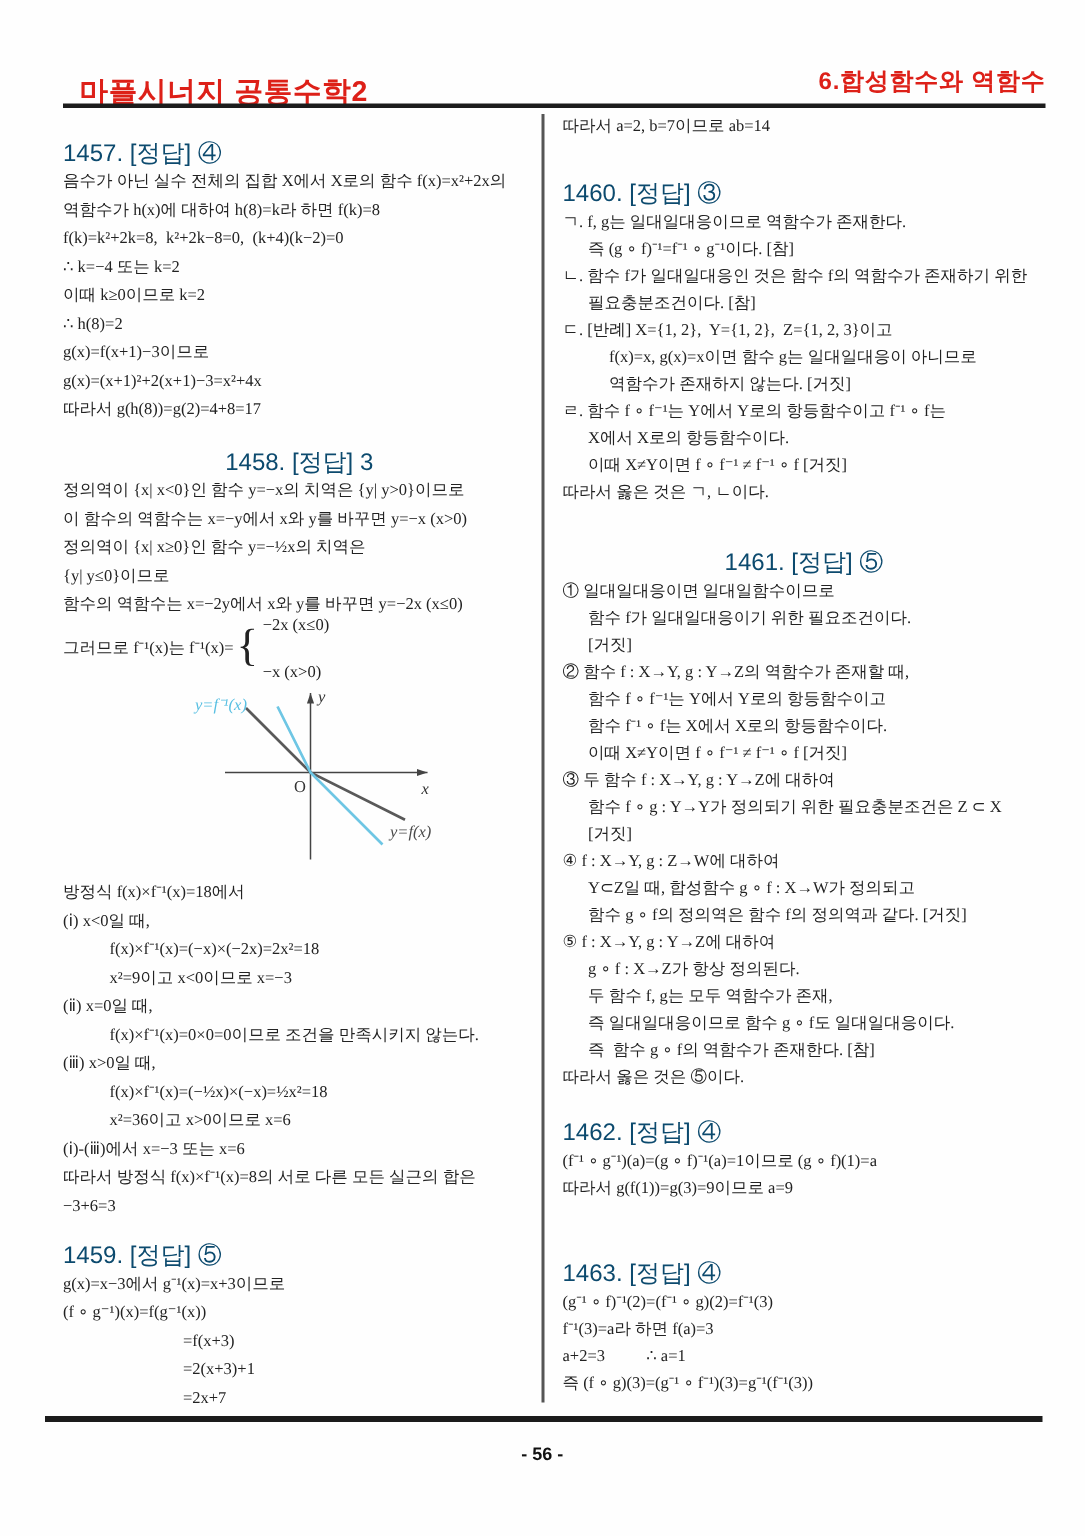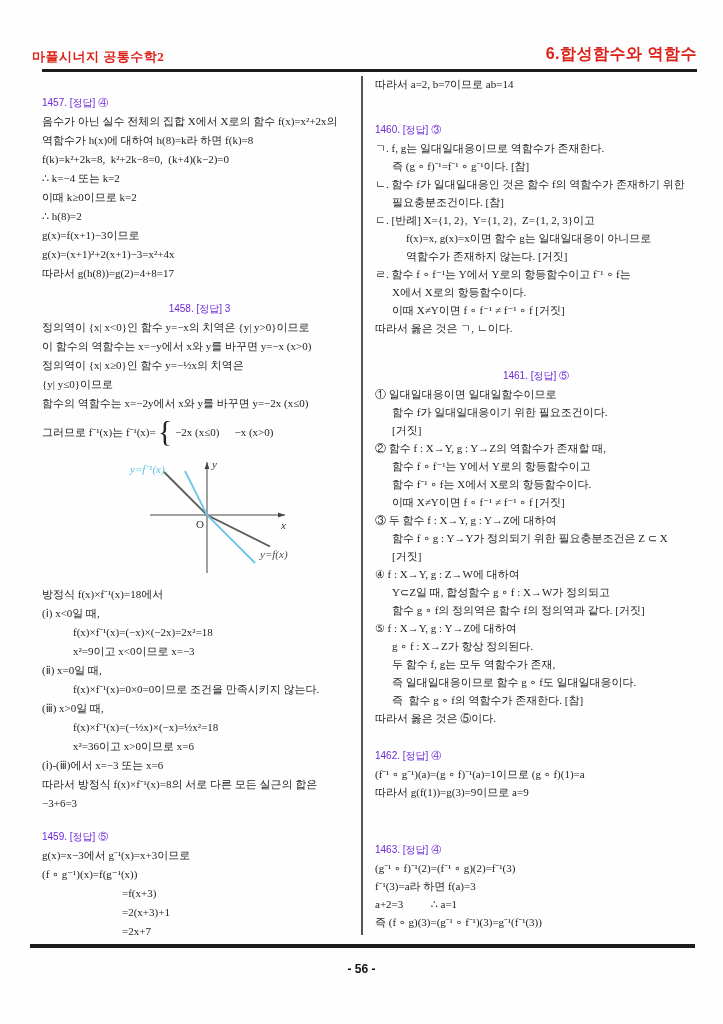--- a/index.html
+++ b/index.html
@@ -1,46 +1,46 @@
 <!DOCTYPE html>
 <html><head>
 <meta charset="utf-8">
 <style>
   html,body{margin:0;padding:0;}
   body{width:723px;height:1024px;position:relative;background:#fefefe;
        font-family:"Liberation Serif",serif;color:#222;}
   .page{position:absolute;inset:0;overflow:hidden;}
 
-  .hdr-left{position:absolute;left:32px;top:48px;font-family:Liberation Serif, serif;
-            font-weight:bold;font-size:13px;color:#dd2018;letter-spacing:.5px;}
+  .hdr-left{position:absolute;left:53px;top:48px;font-family:Liberation Sans, sans-serif;
+            font-weight:bold;font-size:19px;color:#dd2018;letter-spacing:.5px;}
   .hdr-right{position:absolute;right:26px;top:44px;font-family:"Liberation Sans",sans-serif;
              font-weight:bold;font-size:16px;color:#dd2018;letter-spacing:.5px;}
   .rule-top{position:absolute;left:42px;top:69px;width:655px;height:2.5px;background:#1c1c1c;}
   .rule-bottom{position:absolute;left:30px;top:944px;width:665px;height:3.5px;background:#1c1c1c;}
   .divider{position:absolute;left:361px;top:76px;width:1.5px;height:859px;background:#555;}
 
   .col{position:absolute;top:73px;font-size:11px;}
   .col-left{left:42px;width:315px;line-height:19px;}
   .col-right{left:375px;width:322px;line-height:18px;}
 
-  .ptitle{font-family:"Liberation Sans",sans-serif;font-size:10px;color:#6d28d9;}
+  .ptitle{font-family:"Liberation Sans",sans-serif;font-size:16px;color:#0c4a6e;}
   .line{white-space:pre-wrap;}
   .ind0{padding-left:0;}
   .ind1{padding-left:17px;}
   .ind2{padding-left:31px;}
   .ind3{padding-left:80px;}
 
   .mt16{margin-top:16px;text-align:center;} .mt14{margin-top:14px;} .mt20{margin-top:20px;}
   .mt2{margin-top:2px;}   .mt35{margin-top:28px;} .mt30{margin-top:30px;text-align:center;}
   .mt20r{margin-top:20px;} .mt40{margin-top:40px;}
 
   .pw{display:flex;align-items:center;height:38px;}
   .pw .brace{font-size:30px;font-weight:300;line-height:34px;margin:0 3px 2px 2px;
              font-family:"Liberation Serif",serif;}
-  .pw .rows{display:flex;flex-direction:row;font-size:11px;line-height:16px;gap:15px;}
+  .pw .rows{display:flex;flex-direction:column;font-size:11px;line-height:16px;gap:15px;}
 
   .graph-wrap{margin:4px 0 2px 60px;}
   svg text{font-family:"Liberation Serif",serif;font-style:italic;font-size:11px;fill:#333;}
   svg text.cy{fill:#58bfe2;}
   svg text.gr{fill:#4a4a4a;}
 
   .footer{position:absolute;left:0;top:962px;width:723px;text-align:center;
           font-family:"Liberation Sans",sans-serif;font-weight:bold;font-size:12px;color:#111;}
 </style>
 </head>

